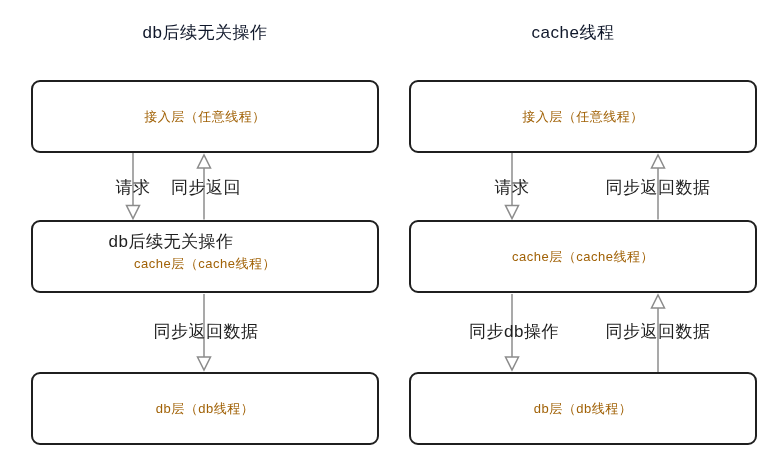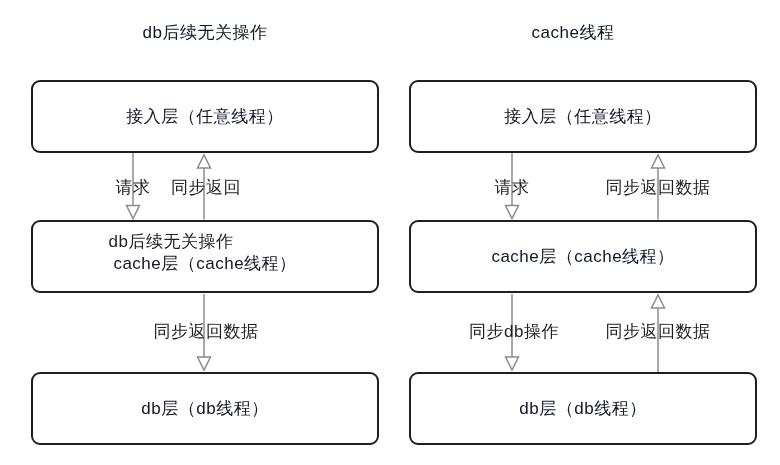--- a/index.html
+++ b/index.html
@@ -30,22 +30,22 @@
     height: 73px;
     box-sizing: border-box;
     border: 2px solid #1f1f1f;
     border-radius: 9px;
     background: #ffffff;
     display: flex;
     align-items: center;
     justify-content: center;
   }
   .node-label {
-    font-size: 17px;
-    color: #0f172a;
+    font-size: 13px;
+    color: #a16207;
     letter-spacing: 0.5px;
   }
   .arrow-svg {
     position: absolute;
     left: 0;
     top: 0;
     pointer-events: none;
   }
   .edge-label {
     position: absolute;

